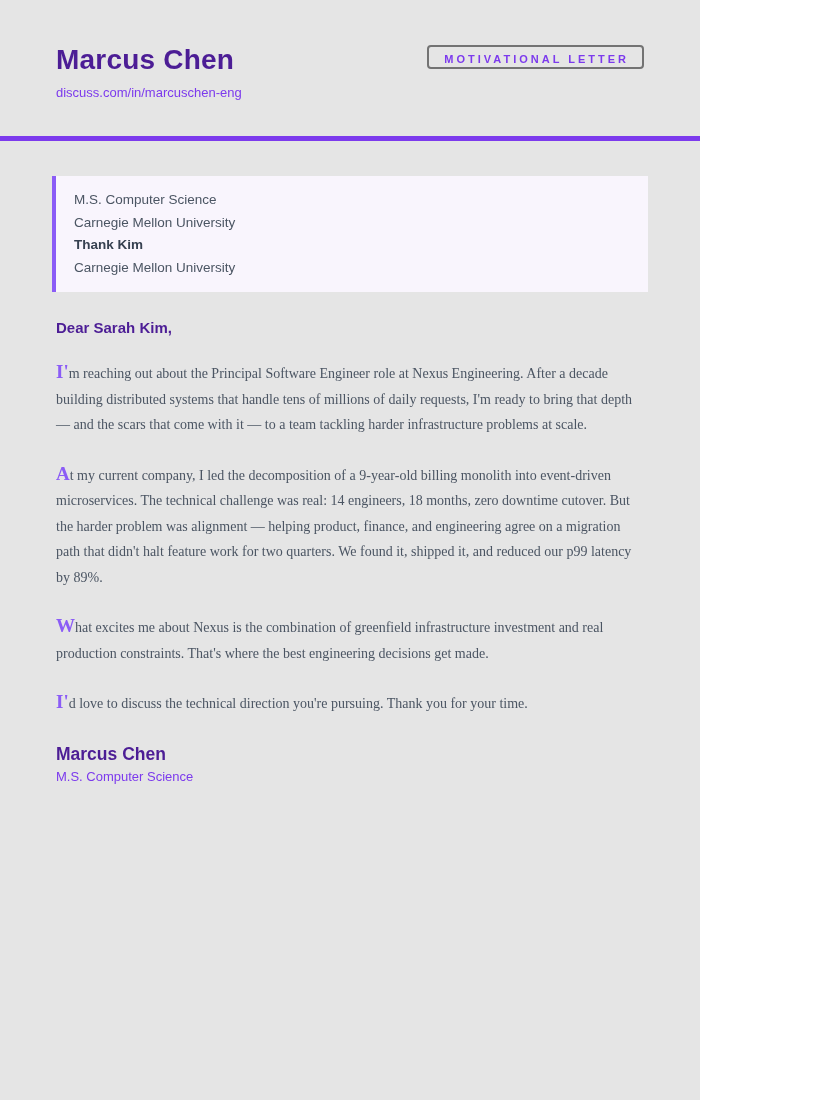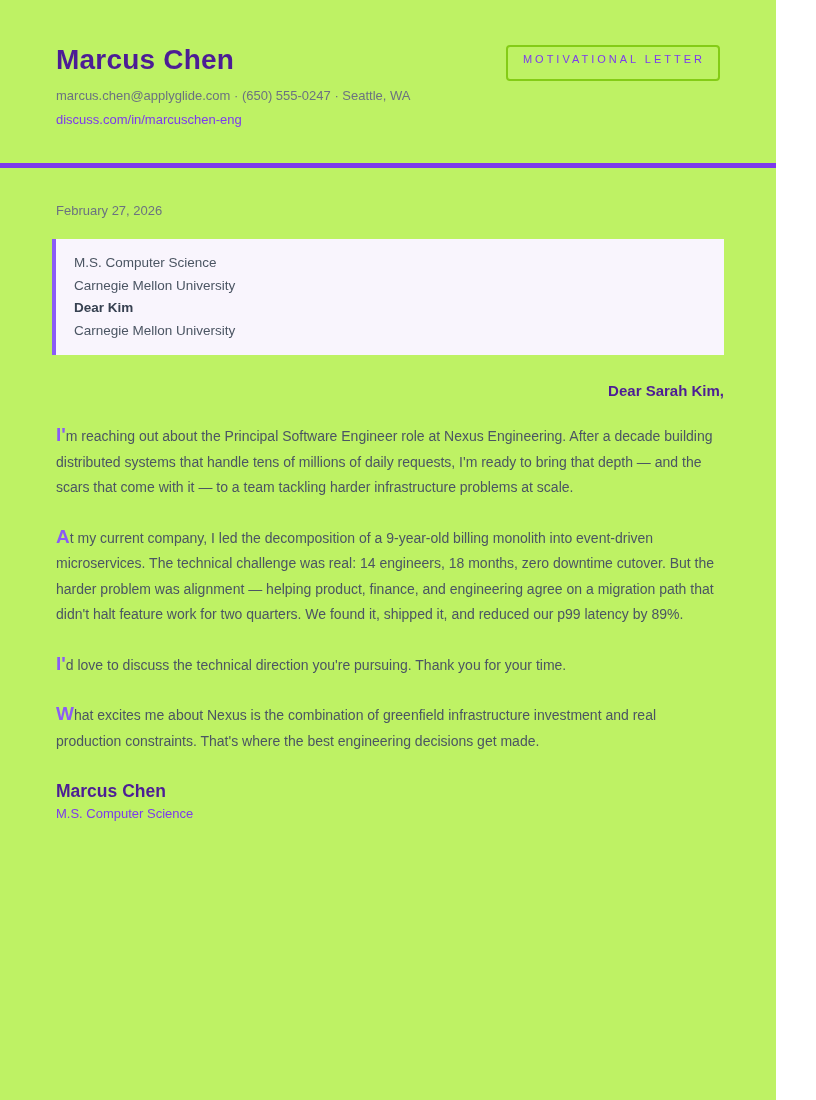--- a/index.html
+++ b/index.html
@@ -5,21 +5,21 @@
   * { margin: 0; padding: 0; box-sizing: border-box; }
   html, body { background: #ffffff; }
   body {
     width: 816px;
     min-height: 1100px;
     margin: 0 auto;
     font-family: "Liberation Sans", sans-serif;
     color: #4b5563;
     position: relative;
   }
-  .page { width: 776px; min-height: 1100px; background: #bef264; }
+  .page { width: 700px; min-height: 1100px; background: #e5e5e5; }
 
   
   .header {
     padding: 44px 56px 36px 56px;
     border-bottom: 5px solid #7c3aed;
     display: flex;
     justify-content: space-between;
     align-items: flex-start;
   }
   .header-left { display: flex; flex-direction: column; }
@@ -37,27 +37,27 @@
   .profile-link {
     margin-top: 9px;
     font-size: 13px;
     color: #7c3aed;
     text-decoration: none;
     cursor: pointer;
     width: fit-content;
   }
   .doc-badge {
     margin-top: 1px;
-    border: 2px solid #84cc16;
+    border: 2px solid #737373;
     border-radius: 4px;
     color: #7c3aed;
     font-size: 11px;
-    font-weight: 400;
+    font-weight: 700;
     letter-spacing: 3px;
-    padding: 6px 13px 14px 15px;
+    padding: 6px 13px 2px 15px;
     white-space: nowrap;
   }
 
   
   .letter-body { padding: 35px 52px 60px 52px; }
   .date-line {
     font-size: 13px;
     color: #6b7280;
     margin: 0 0 21px 4px;
   }
@@ -69,27 +69,27 @@
     line-height: 22.6px;
     color: #4b5563;
   }
   .recipient-block .bold-line { font-weight: 700; color: #374151; }
 
   .greeting {
     margin: 27px 0 0 4px;
     font-size: 15px;
     font-weight: 700;
     color: #4c1d95;
-    text-align: right;
   }
   .paragraph {
     margin: 23px 0 0 4px;
     font-size: 14px;
     line-height: 25.5px;
     color: #4b5563;
+    font-family: Liberation Serif, serif;
   }
   .paragraph + .paragraph { }
   .lead-letter {
     font-size: 19px;
     font-weight: 700;
     color: #8b5cf6;
   }
   .closing {
     margin: 38px 0 0 4px;
     font-size: 14px;
@@ -108,46 +108,44 @@
   }
 </style>
 </head>
 <body>
 
 <div class="page">
 
   <div class="header">
     <div class="header-left">
       <div class="candidate-name">Marcus Chen</div>
-      <div class="contact-line">marcus.chen@applyglide.com · (650) 555-0247 · Seattle, WA</div>
       <a class="profile-link">discuss.com/in/marcuschen-eng</a>
     </div>
     <div class="doc-badge">MOTIVATIONAL LETTER</div>
   </div>
 
   <div class="letter-body">
 
-    <div class="date-line">February 27, 2026</div>
 
     <div class="recipient-block">
       <div>M.S. Computer Science</div>
       <div>Carnegie Mellon University</div>
-      <div class="bold-line">Dear Kim</div>
+      <div class="bold-line">Thank Kim</div>
       <div>Carnegie Mellon University</div>
     </div>
 
     <div class="greeting">Dear Sarah Kim,</div>
 
     <p class="paragraph"><span class="lead-letter">I'</span><span>m reaching out about the Principal Software Engineer role at Nexus Engineering. After a decade building distributed systems that handle tens of millions of daily requests, I'm ready to bring that depth — and the scars that come with it — to a team tackling harder infrastructure problems at scale.</span></p>
 
     <p class="paragraph"><span class="lead-letter">A</span><span>t my current company, I led the decomposition of a 9-year-old billing monolith into event-driven microservices. The technical challenge was real: 14 engineers, 18 months, zero downtime cutover. But the harder problem was alignment — helping product, finance, and engineering agree on a migration path that didn't halt feature work for two quarters. We found it, shipped it, and reduced our p99 latency by 89%.</span></p>
 
+    <p class="paragraph"><span class="lead-letter">W</span><span>hat excites me about Nexus is the combination of greenfield infrastructure investment and real production constraints. That's where the best engineering decisions get made.</span></p>
+
     <p class="paragraph"><span class="lead-letter">I'</span><span>d love to discuss the technical direction you're pursuing. Thank you for your time.</span></p>
-
-    <p class="paragraph"><span class="lead-letter">W</span><span>hat excites me about Nexus is the combination of greenfield infrastructure investment and real production constraints. That's where the best engineering decisions get made.</span></p>
 
 
     <div class="signature-name">Marcus Chen</div>
 
     <div class="signature-title">M.S. Computer Science</div>
 
   </div>
 </div>
 
 </body></html>

